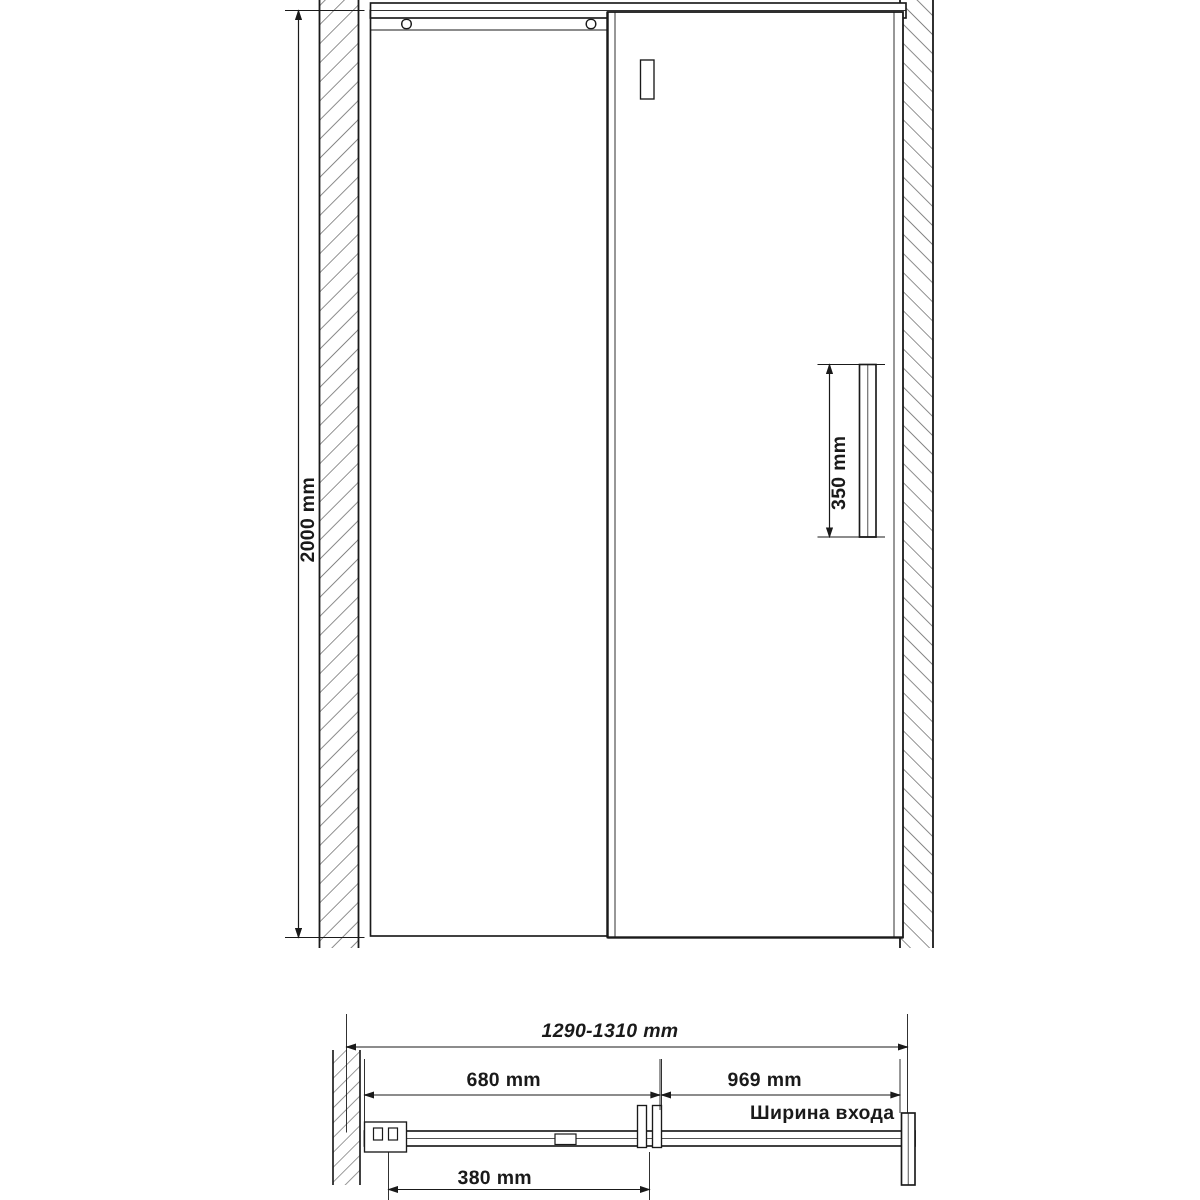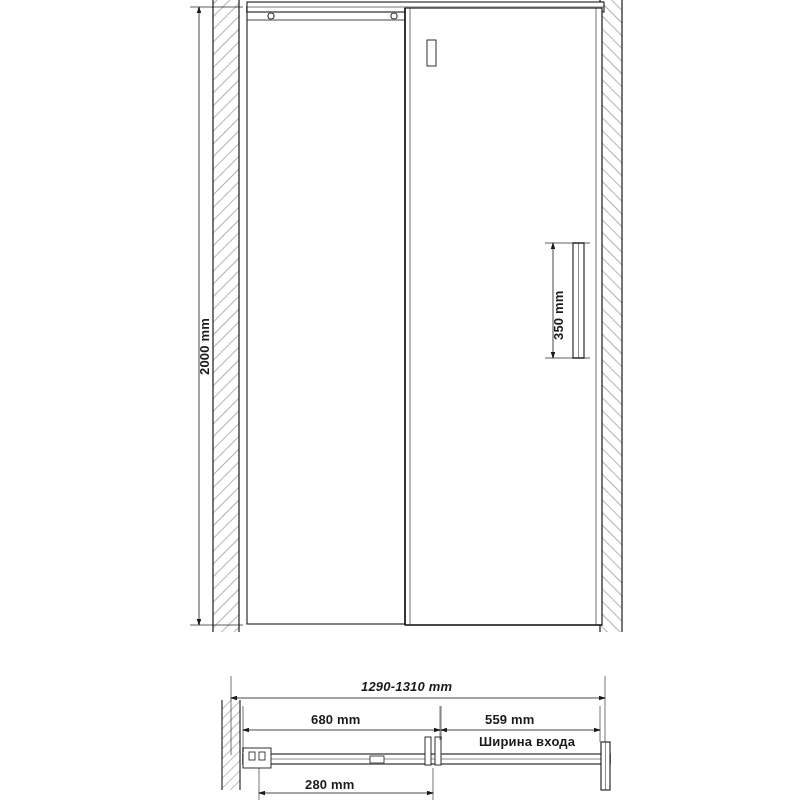--- a/index.html
+++ b/index.html
@@ -159,19 +159,19 @@
   </svg>
 
   <div class="dim-label vertical-label" style="left: 197px; top: 375px;">2000 mm</div>
 
   <div class="dim-label vertical-label" style="left: 551px; top: 340px;">350 mm</div>
 
   <div class="dim-label" style="left: 361px; top: 679px; font-style: italic;">1290-1310 mm</div>
 
   <div class="dim-label" style="left: 311px; top: 712px;">680 mm</div>
 
-  <div class="dim-label" style="left: 485px; top: 712px;">559 mm</div>
+  <div class="dim-label" style="left: 485px; top: 712px;">969 mm</div>
 
-  <div class="dim-label" style="left: 479px; top: 734px;">Ширина входа</div>
+  <div class="dim-label" style="left: 500px; top: 734px;">Ширина входа</div>
 
-  <div class="dim-label" style="left: 305px; top: 777px;">280 mm</div>
+  <div class="dim-label" style="left: 305px; top: 777px;">380 mm</div>
 
 </div>
 
 </body></html>

